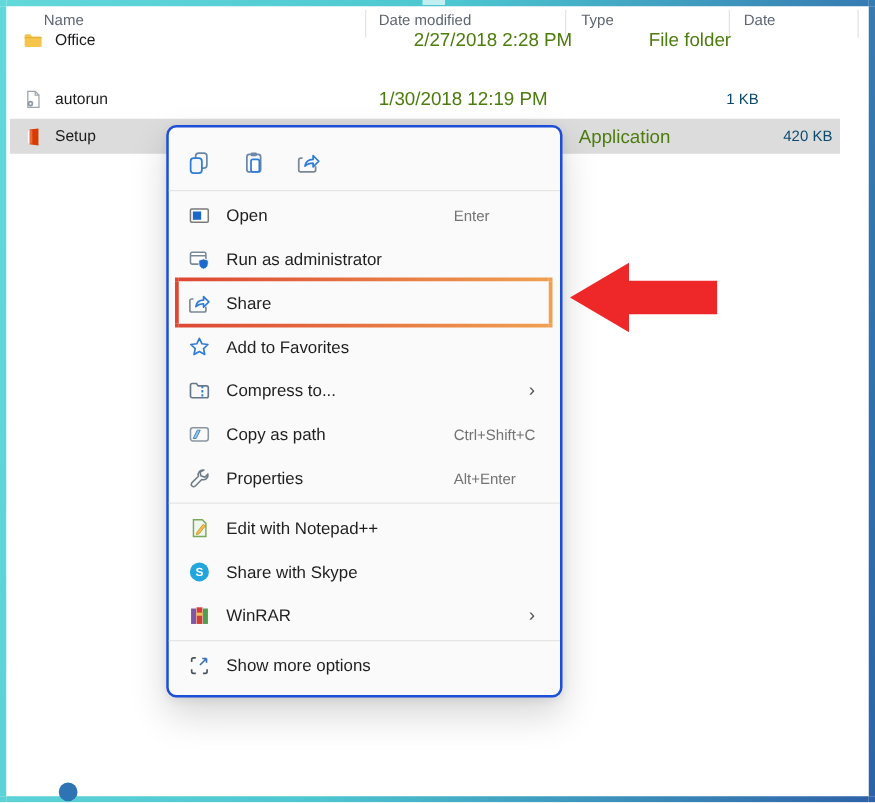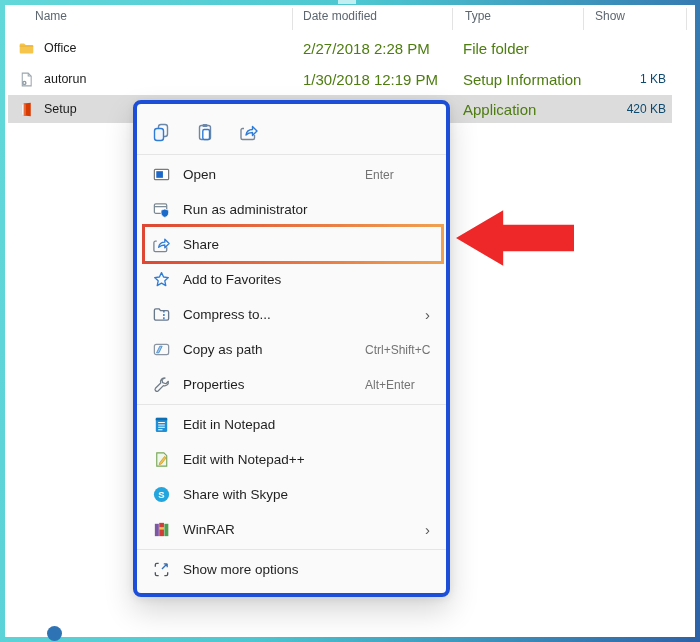--- a/index.html
+++ b/index.html
@@ -19,31 +19,31 @@
     background:#2e74b5;z-index:62;}
   
   .col-header{position:absolute;top:9px;font-size:12px;color:#5d6max670;color:#5d6670;z-index:2;}
   .hdr-name{left:35px;} .hdr-date{left:303px;} .hdr-type{left:465px;} .hdr-size{left:595px;}
   .hdr-sep{position:absolute;top:8px;width:1px;height:22px;background:#e3e3e3;z-index:1;}
   .sep1{left:292px;} .sep2{left:452px;} .sep3{left:583px;} .sep4{left:686px;}
   .file-row{
     position:absolute;left:8px;width:664px;height:30px;display:grid;
     grid-template-columns:295px 160px 150px 1fr;align-items:center;z-index:2;
   }
-  .row-office{top:33px;} .row-autorun{top:64px;}
+  .row-office{top:17px;gap:28px;} .row-autorun{top:64px;}
   .row-setup{top:95px;height:28px;background:#dcdcdc;}
   .cell-name{display:flex;align-items:center;gap:9px;padding-left:10px;font-size:12.5px;color:#1b1b1b;}
   .cell-date,.cell-type{font-size:15px;color:#4d7c0f;}
   .cell-size{font-size:12px;color:#0c4a6e;text-align:right;padding-right:6px;}
   .file-icon{width:17px;height:17px;flex:none;display:flex;}
   .file-icon svg{width:100%;height:100%;}
   
   .context-menu{
     position:absolute;left:133px;top:100px;width:317px;z-index:20;
-    background:#fafafa;border:4px solid #1d4ed8;border-radius:8px;
+    background:#fafafa;border:2px solid #1d4ed8;border-radius:8px;
     box-shadow:0 14px 30px rgba(0,0,0,.16),0 2px 8px rgba(0,0,0,.08);
     padding:8px 0 6px 0;box-sizing:border-box;
   }
   .quick-row{height:40px;display:flex;align-items:center;gap:24px;padding:0 14px;}
   .quick-btn{width:20px;height:20px;display:flex;border-radius:4px;}
   .quick-btn svg{width:100%;height:100%;}
   .menu-sep{height:1px;background:#e5e5e5;margin:2px 0;}
   .menu-item{
     position:relative;height:35px;display:flex;align-items:center;
     padding:0 16px 0 14px;font-size:13.5px;color:#1f1f1f;
@@ -66,21 +66,21 @@
   }
 </style>
 </head>
 <body>
 
 <div class="stage">
 
   <span class="col-header hdr-name">Name</span>
   <span class="col-header hdr-date">Date modified</span>
   <span class="col-header hdr-type">Type</span>
-  <span class="col-header hdr-size">Show</span>
+  <span class="col-header hdr-size">Date</span>
   <div class="hdr-sep sep1"></div>
   <div class="hdr-sep sep2"></div>
   <div class="hdr-sep sep3"></div>
   <div class="hdr-sep sep4"></div>
 
   <div class="file-row row-office">
     <div class="cell-name">
       <span class="file-icon">
         <svg viewBox="0 0 20 20">
             <path d="M2 5.5C2 4.7 2.7 4 3.5 4h3.7L9 6h7.5c.8 0 1.5.7 1.5 1.5v7c0 .8-.7 1.5-1.5 1.5h-13C2.7 16 2 15.3 2 14.5Z" fill="#f6c64c"></path>
@@ -100,21 +100,20 @@
         <svg viewBox="0 0 20 20">
             <path d="M5 2.5h7L15.5 6v11.5H5Z" fill="#fff" stroke="#9aa5ae" stroke-width="1.2"></path>
             <path d="M12 2.5V6h3.5" fill="none" stroke="#9aa5ae" stroke-width="1.2"></path>
             <circle cx="7.5" cy="14" r="2.6" fill="#8e99a3"></circle>
             <circle cx="7.5" cy="14" r="1" fill="#fff"></circle>
           </svg>
       </span>
       <span>autorun</span>
     </div>
     <span class="cell-date">1/30/2018 12:19 PM</span>
-    <span class="cell-type">Setup Information</span>
     <span class="cell-size">1 KB</span>
   </div>
 
   <div class="file-row row-setup">
     <div class="cell-name">
       <span class="file-icon">
         <svg viewBox="0 0 20 20">
             <path d="M6.5 3 15 2v16l-8.5-1Z" fill="#d83b01"></path>
             <path d="M6.5 3v14l2.8-.9V4Z" fill="#ea6a3a"></path>
             <path d="M4.8 4.6 6.5 3v14l-1.7-1.4Z" fill="#fff" stroke="#cfcfcf" stroke-width="0.4"></path>
@@ -223,30 +222,20 @@
         <svg viewBox="0 0 20 20">
             <path d="M13.8 3.2a4 4 0 0 0-4.6 5.2L3.6 14a2 2 0 0 0 2.8 2.8L12 11.2a4 4 0 0 0 5.2-4.6l-2.6 2.6-3.4-1.2-.6-3.2Z" fill="none" stroke="#6f7b87" stroke-width="1.3" stroke-linejoin="round"></path>
           </svg>
       </span>
       <span class="mi-label">Properties</span>
       <span class="mi-shortcut">Alt+Enter</span>
     </div>
 
     <div class="menu-sep"></div>
 
-    <div class="menu-item">
-      <span class="mi-icon">
-        <svg viewBox="0 0 20 20">
-            <rect x="4" y="3" width="12" height="15" rx="1.5" fill="#1f8fd6"></rect>
-            <rect x="4" y="3" width="12" height="2.6" fill="#0f6db1"></rect>
-            <path d="M6.5 8h7M6.5 10.5h7M6.5 13h7M6.5 15.5H11" stroke="#fff" stroke-width="1.1"></path>
-          </svg>
-      </span>
-      <span class="mi-label">Edit in Notepad</span>
-    </div>
 
     <div class="menu-item">
       <span class="mi-icon">
         <svg viewBox="0 0 20 20">
             <path d="M5 3h7.5l3 3v11H5Z" fill="#eef7ee" stroke="#7aa85a" stroke-width="1.2"></path>
             <path d="M8 13.5 13.2 6.8 15 8.2 9.8 14.8l-2.3.6Z" fill="#f2c14e" stroke="#c98f1b" stroke-width="0.7"></path>
           </svg>
       </span>
       <span class="mi-label">Edit with Notepad++</span>
     </div>

